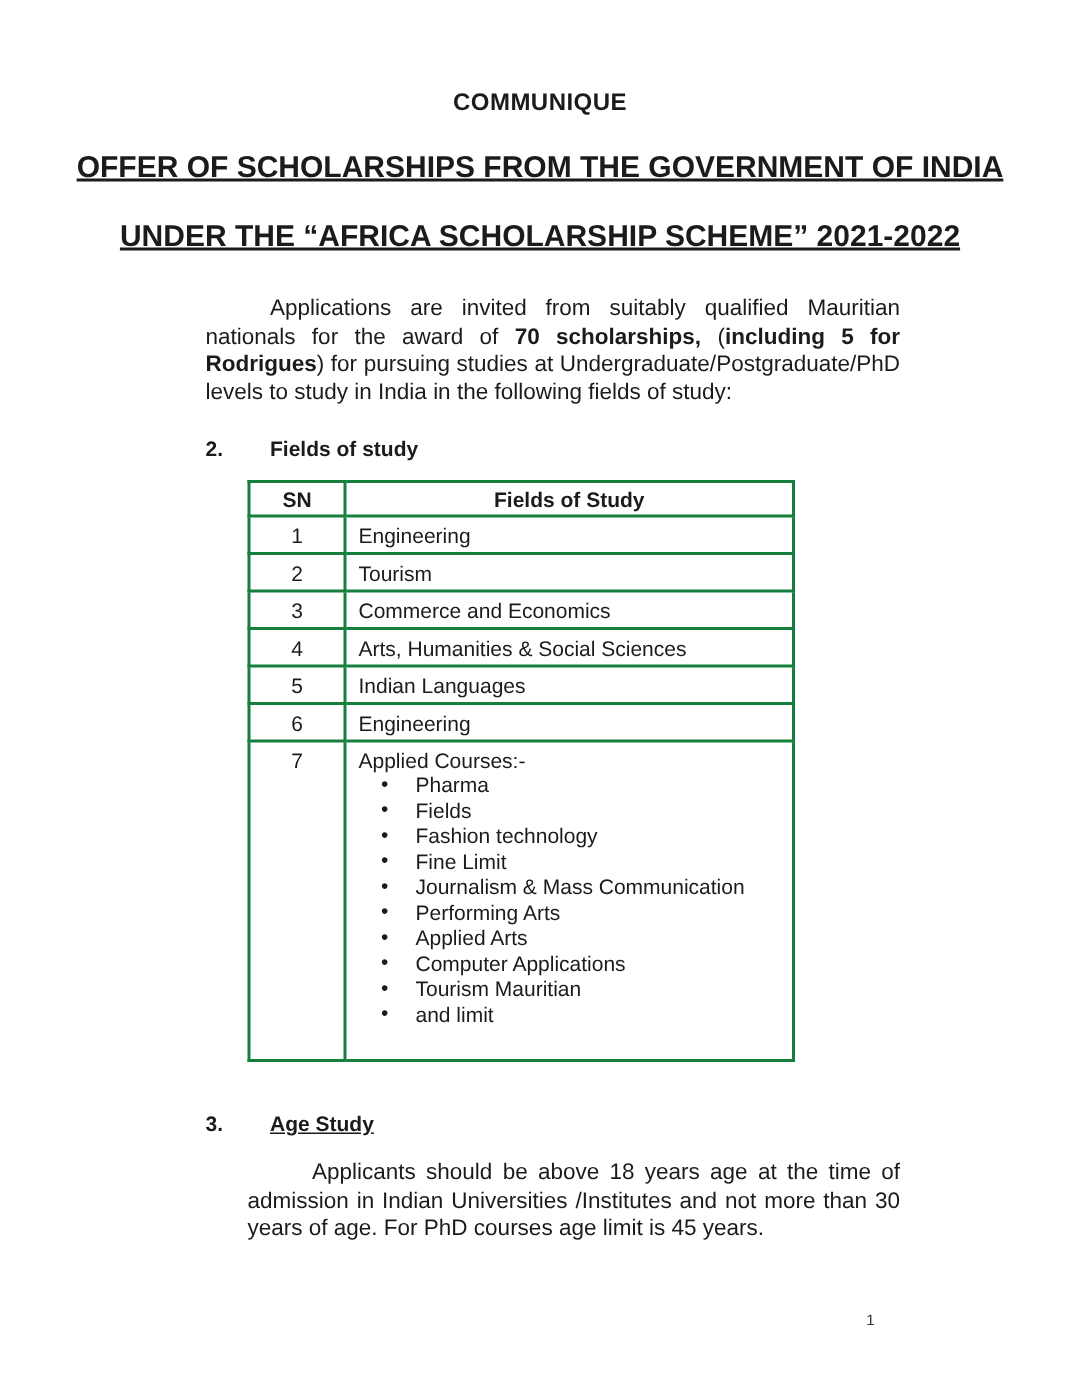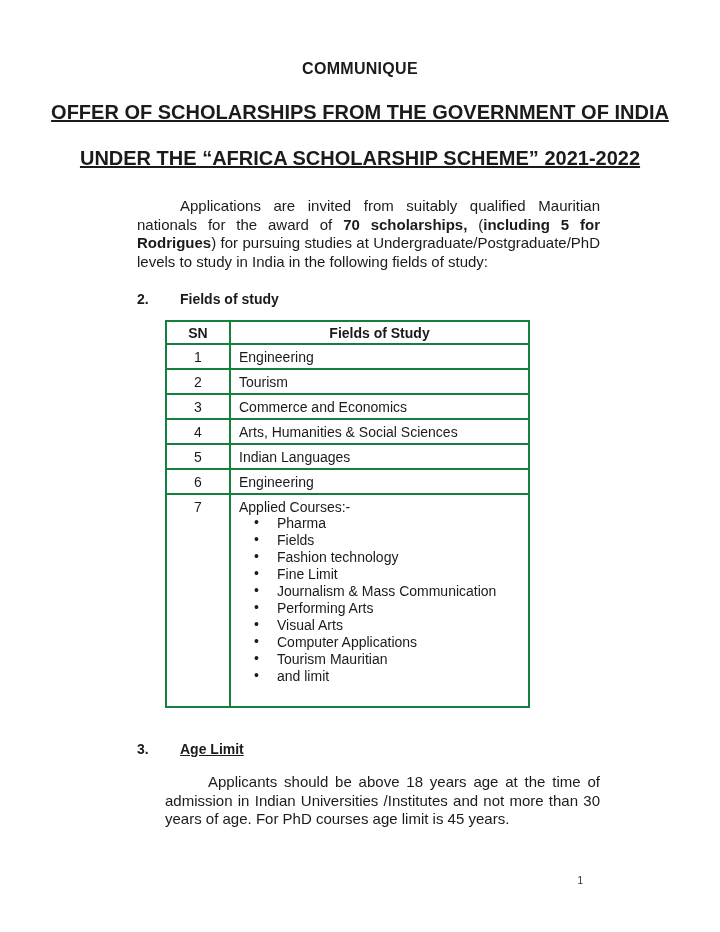--- a/index.html
+++ b/index.html
@@ -135,33 +135,33 @@
           <td class="col-sn">7</td>
           <td class="col-field">
             <div>Applied Courses:-</div>
             <ul class="bullet-list">
               <li><span class="dot">•</span><span>Pharma</span></li>
               <li><span class="dot">•</span><span>Fields</span></li>
               <li><span class="dot">•</span><span>Fashion technology</span></li>
               <li><span class="dot">•</span><span>Fine Limit</span></li>
               <li><span class="dot">•</span><span>Journalism &amp; Mass Communication</span></li>
               <li><span class="dot">•</span><span>Performing Arts</span></li>
-              <li><span class="dot">•</span><span>Visual Arts</span></li>
+              <li><span class="dot">•</span><span>Applied Arts</span></li>
               <li><span class="dot">•</span><span>Computer Applications</span></li>
               <li><span class="dot">•</span><span>Tourism Mauritian</span></li>
               <li><span class="dot">•</span><span>and limit</span></li>
             </ul>
           </td>
         </tr>
       </tbody>
     </table>
 
     <div class="section-head sec3-head">
       <span class="sec-num">3.</span>
-      <span class="sec-title">Age Limit</span>
+      <span class="sec-title">Age Study</span>
     </div>
 
     <p class="para age-para">Applicants should be above 18 years age at the time of admission in Indian Universities /Institutes and not more than 30 years of age.  For PhD courses age limit is 45 years.</p>
 
   </div>
 
   <div class="page-number">1</div>
 
 </div>
 

